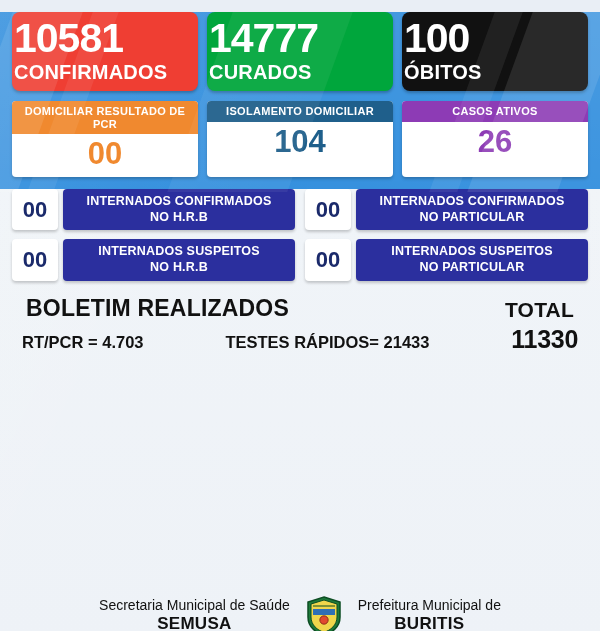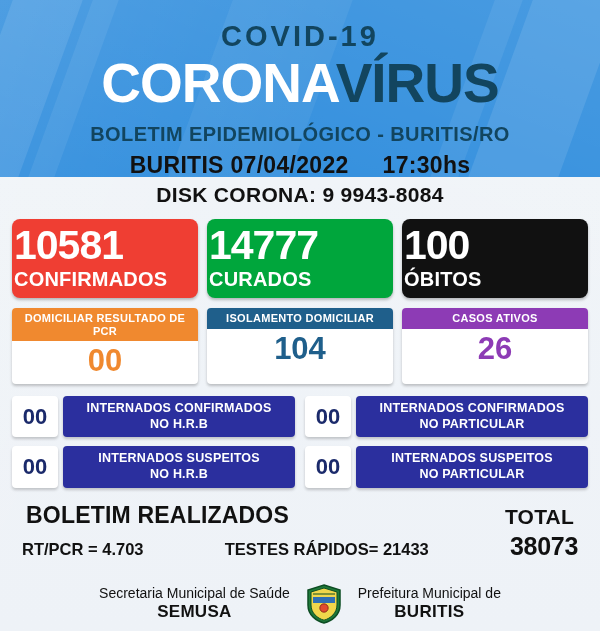--- a/index.html
+++ b/index.html
@@ -261,31 +261,20 @@
 <body>
 
 <div class="poster">
 
   <div class="shard s1"></div>
   <div class="shard s2"></div>
   <div class="shard s5"></div>
   <div class="shard s4"></div>
   <div class="shard s3"></div>
 
-  <div class="header">
-    <div class="covid19">COVID-19</div>
-    <div class="corona-wrap">
-      <span class="corona-a">CORONA</span><span class="corona-b">VÍRUS</span>
-    </div>
-    <div class="subhead">BOLETIM EPIDEMIOLÓGICO - BURITIS/RO</div>
-    <div class="dateline">
-      <span>BURITIS 07/04/2022</span><span class="time">17:30hs</span>
-    </div>
-    <div class="disk">DISK CORONA: 9 9943-8084</div>
-  </div>
 
   <div class="main-row">
     <div class="big-box" style="background:#ef3e33">
       <div class="big-num">10581</div>
       <div class="big-label">CONFIRMADOS</div>
     </div>
     <div class="big-box" style="background:#00a63c">
       <div class="big-num">14777</div>
       <div class="big-label">CURADOS</div>
     </div>
@@ -341,21 +330,21 @@
     </div>
   </div>
 
   <div class="testes-row">
     <div class="testes-title">BOLETIM REALIZADOS</div>
     <div class="total-title">TOTAL</div>
   </div>
   <div class="testes-row2">
     <div class="testes-detail">RT/PCR = 4.703</div>
     <div class="testes-detail">TESTES RÁPIDOS= 21433</div>
-    <div class="total-num">38073</div>
+    <div class="total-num">11330</div>
   </div>
 
   <div class="footer">
     <div class="foot-block">
       <div class="foot-line1">Secretaria Municipal de Saúde</div>
       <div class="foot-line2">SEMUSA</div>
     </div>
     <div class="brasao">
       <svg viewBox="0 0 40 42" width="40" height="42" aria-hidden="true">
         <path d="M20 2 L36 7 L36 22 C36 32 28 38 20 40 C12 38 4 32 4 22 L4 7 Z" fill="#1e7a3a" stroke="#0d4d23" stroke-width="1.5"></path>

